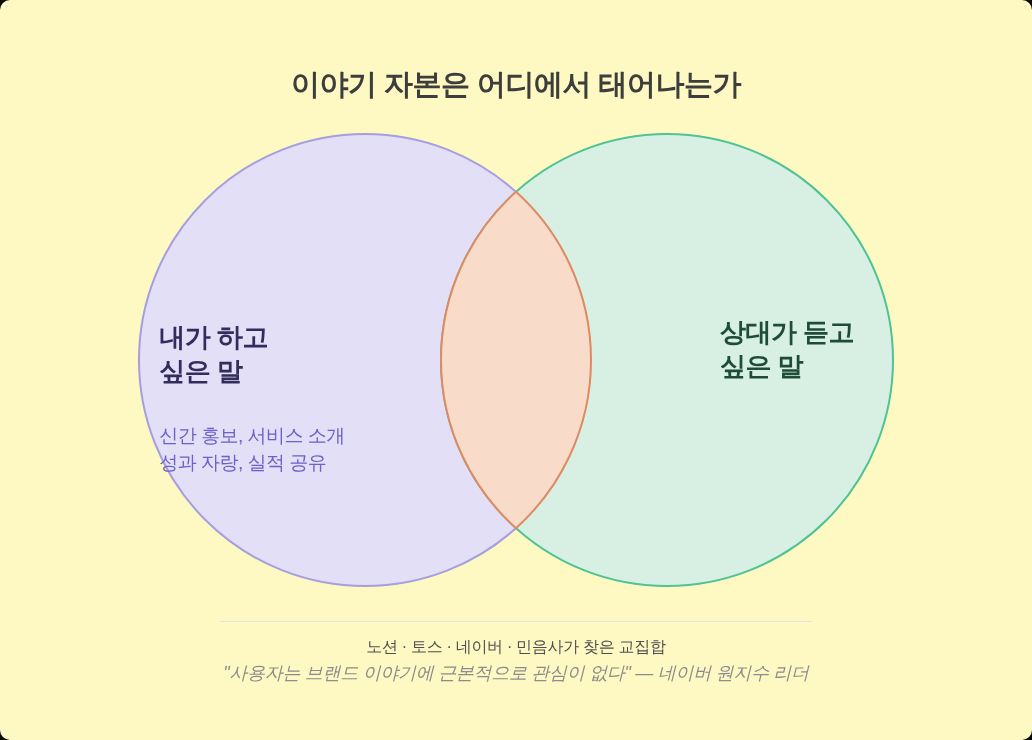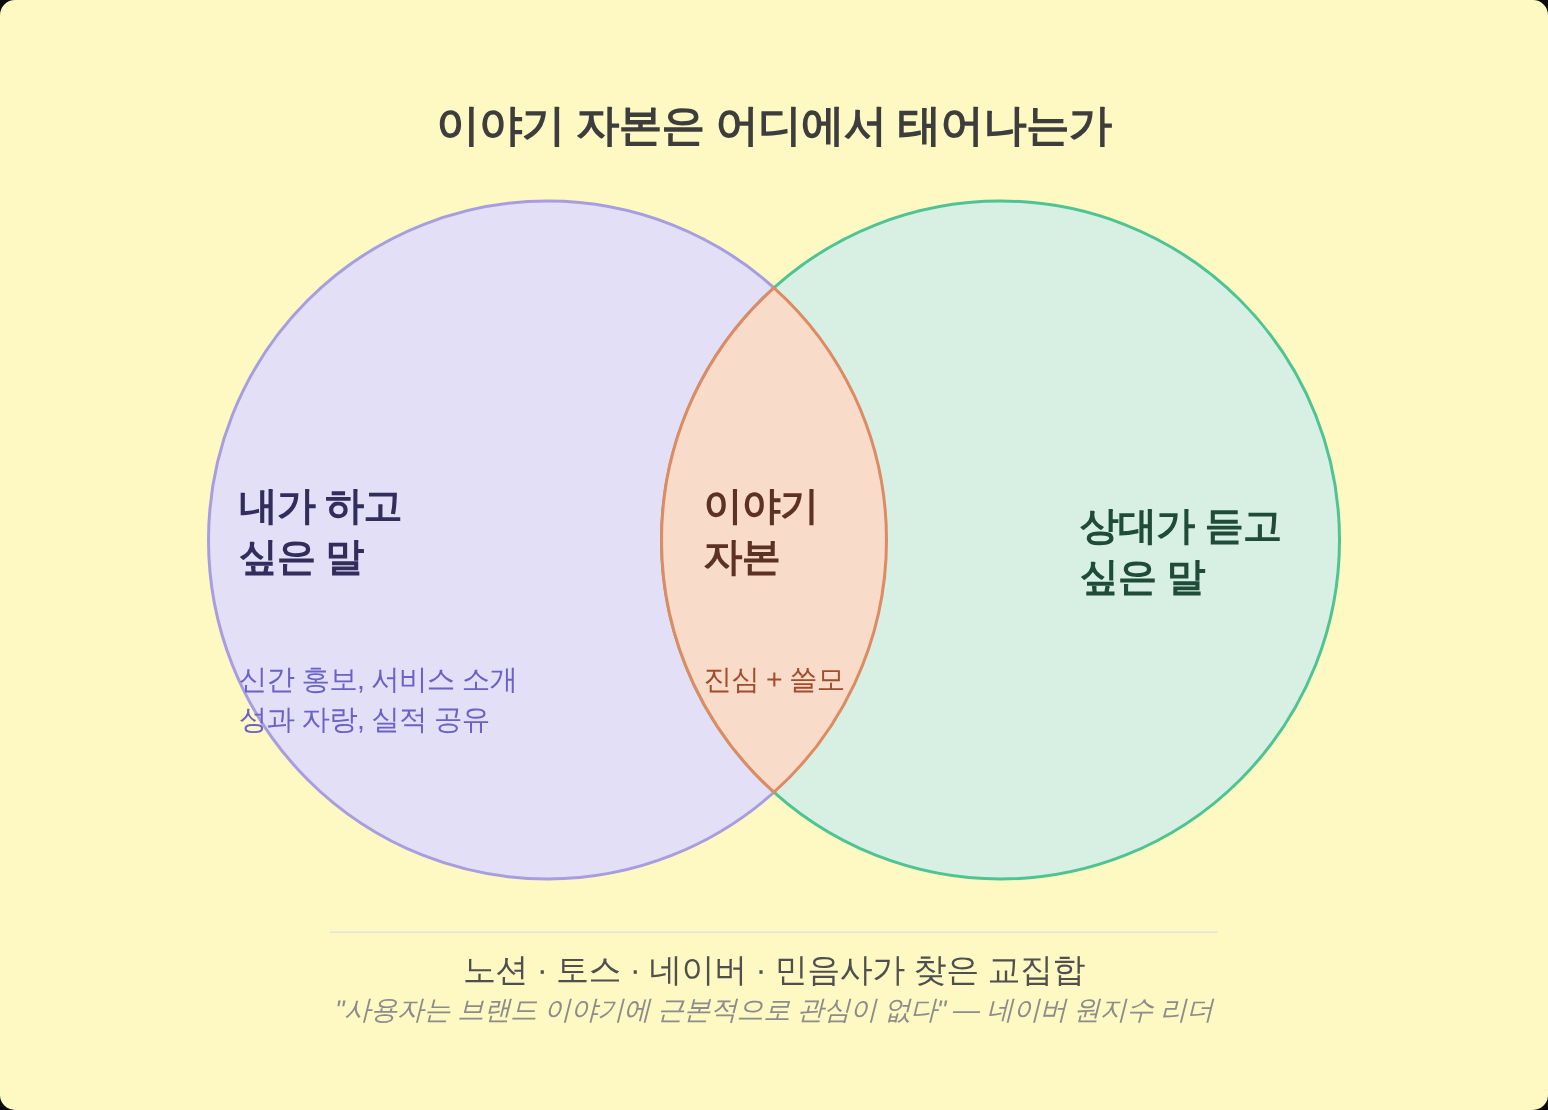--- a/index.html
+++ b/index.html
@@ -40,29 +40,29 @@
     white-space: pre-line;
   }
   .zone-heading {
     font-size: 26px;
     line-height: 34px;
     font-weight: 700;
     letter-spacing: -0.5px;
     white-space: pre-line;
   }
   .zone-detail {
-    margin-top: 34px;
+    margin-top: 16px;
     font-size: 19px;
     line-height: 27px;
     letter-spacing: -0.5px;
     white-space: pre-line;
   }
   .zone-left   { left: 252px; top: 302px; }
   .zone-center { left: 516px; top: 302px; }
-  .zone-right  { left: 787px; top: 315px; }
+  .zone-right  { left: 787px; top: 297px; }
   .zone-left   .zone-heading { color: #322d5c; }
   .zone-left   .zone-detail  { color: #6c61c8; }
   .zone-center .zone-heading { color: #5e3125; }
   .zone-center .zone-detail  { color: #a14d2c; }
   .zone-right  .zone-heading { color: #1e4c39; }
   .zone-right  .zone-detail  { color: #2f9065; }
 
   .footer-divider {
     position: absolute;
     top: 621px;
@@ -70,21 +70,21 @@
     width: 592px;
     height: 0;
     border-top: 1px solid #e2e2e2;
   }
   .footer-line1 {
     position: absolute;
     top: 635px;
     left: 0;
     width: 100%;
     text-align: center;
-    font-size: 22px;
+    font-size: 16px;
     line-height: 24px;
     color: #4f4f4f;
     letter-spacing: -0.3px;
   }
   .footer-line2 {
     position: absolute;
     top: 661px;
     left: 0;
     width: 100%;
     text-align: center;
@@ -108,25 +108,20 @@
     <path d="M 516 191.85 A 226 226 0 0 1 516 528.15 A 226 226 0 0 1 516 191.85 Z" stroke-width="2" fill="#f9dbca" stroke="#de8a62"></path>
   </svg>
 
   <div class="zone zone-left">
     <div class="zone-heading">내가 하고
 싶은 말</div>
     <div class="zone-detail">신간 홍보, 서비스 소개
 성과 자랑, 실적 공유</div>
   </div>
 
-  <div class="zone zone-center">
-    <div class="zone-heading">이야기
-자본</div>
-    <div class="zone-detail">진심 + 쓸모</div>
-  </div>
 
   <div class="zone zone-right">
     <div class="zone-heading">상대가 듣고
 싶은 말</div>
   </div>
 
   <div class="footer-divider"></div>
   <div class="footer-line1">노션 · 토스 · 네이버 · 민음사가 찾은 교집합</div>
   <div class="footer-line2">"사용자는 브랜드 이야기에 근본적으로 관심이 없다" — 네이버 원지수 리더</div>
 

